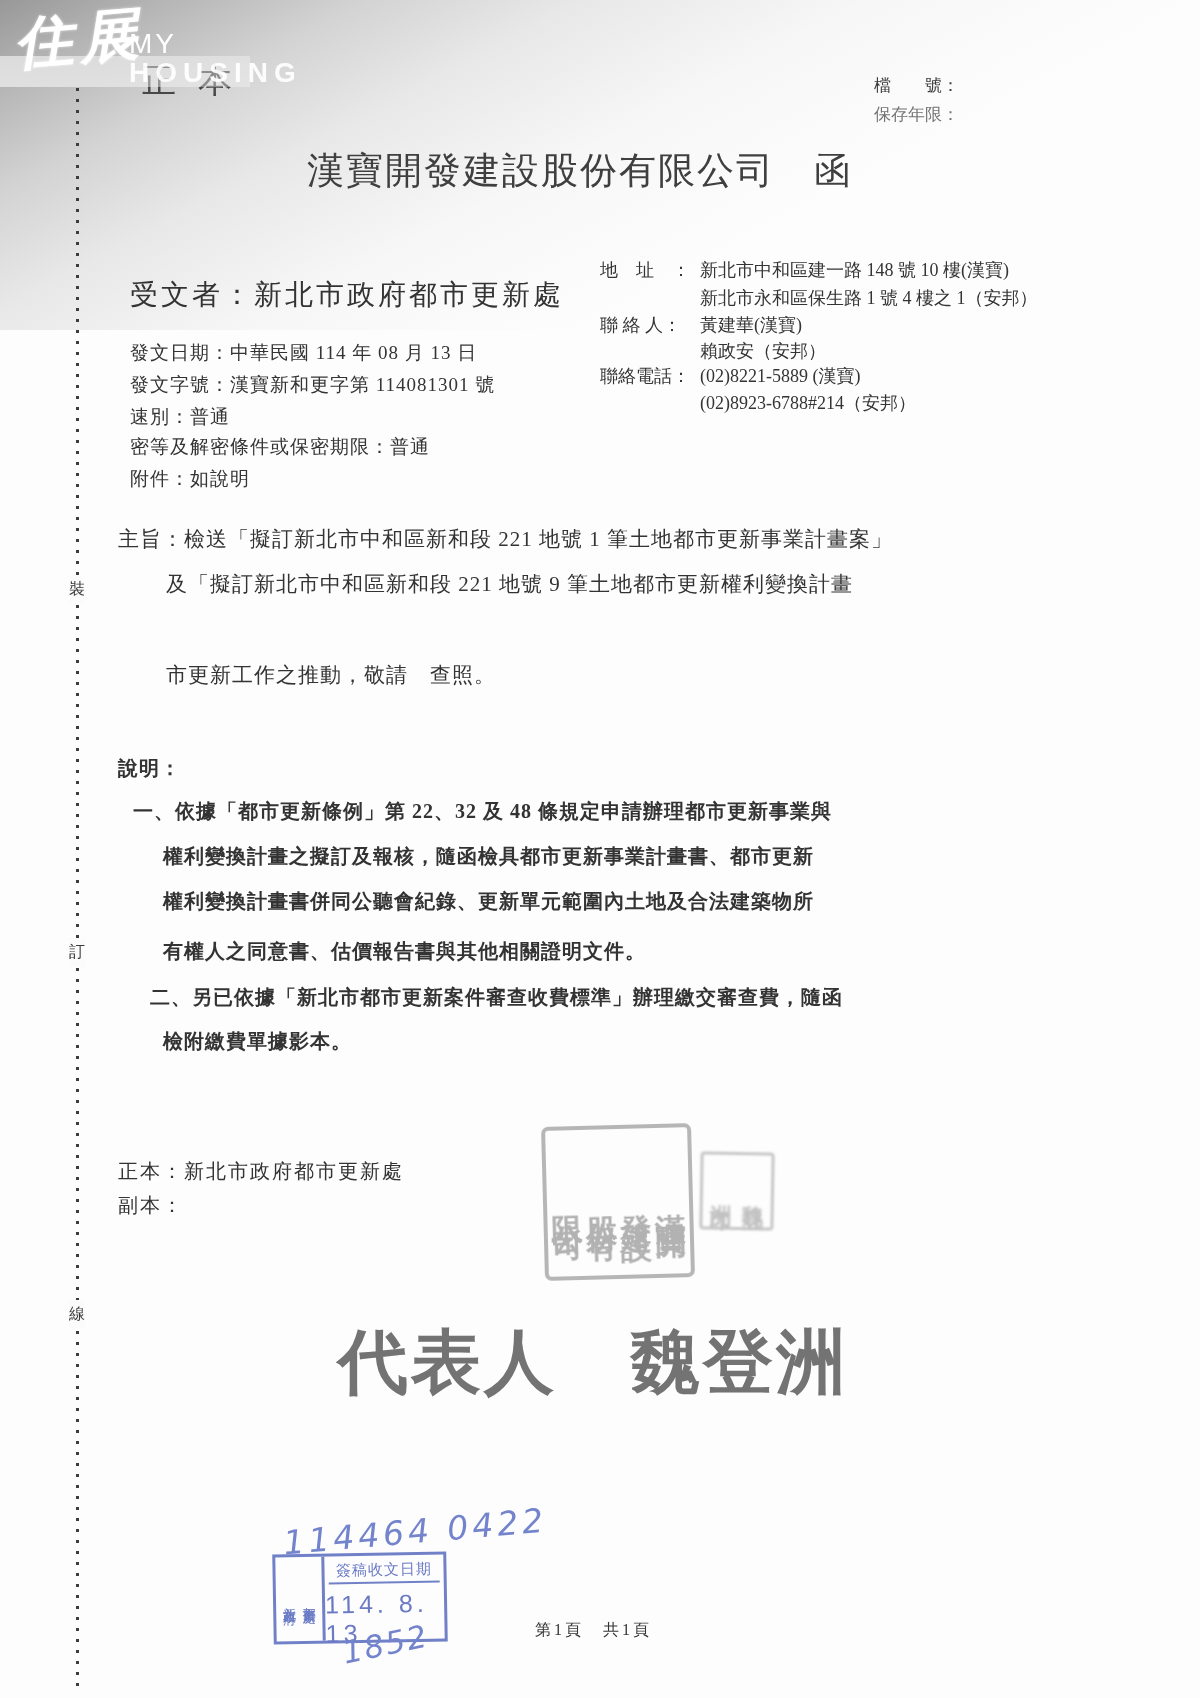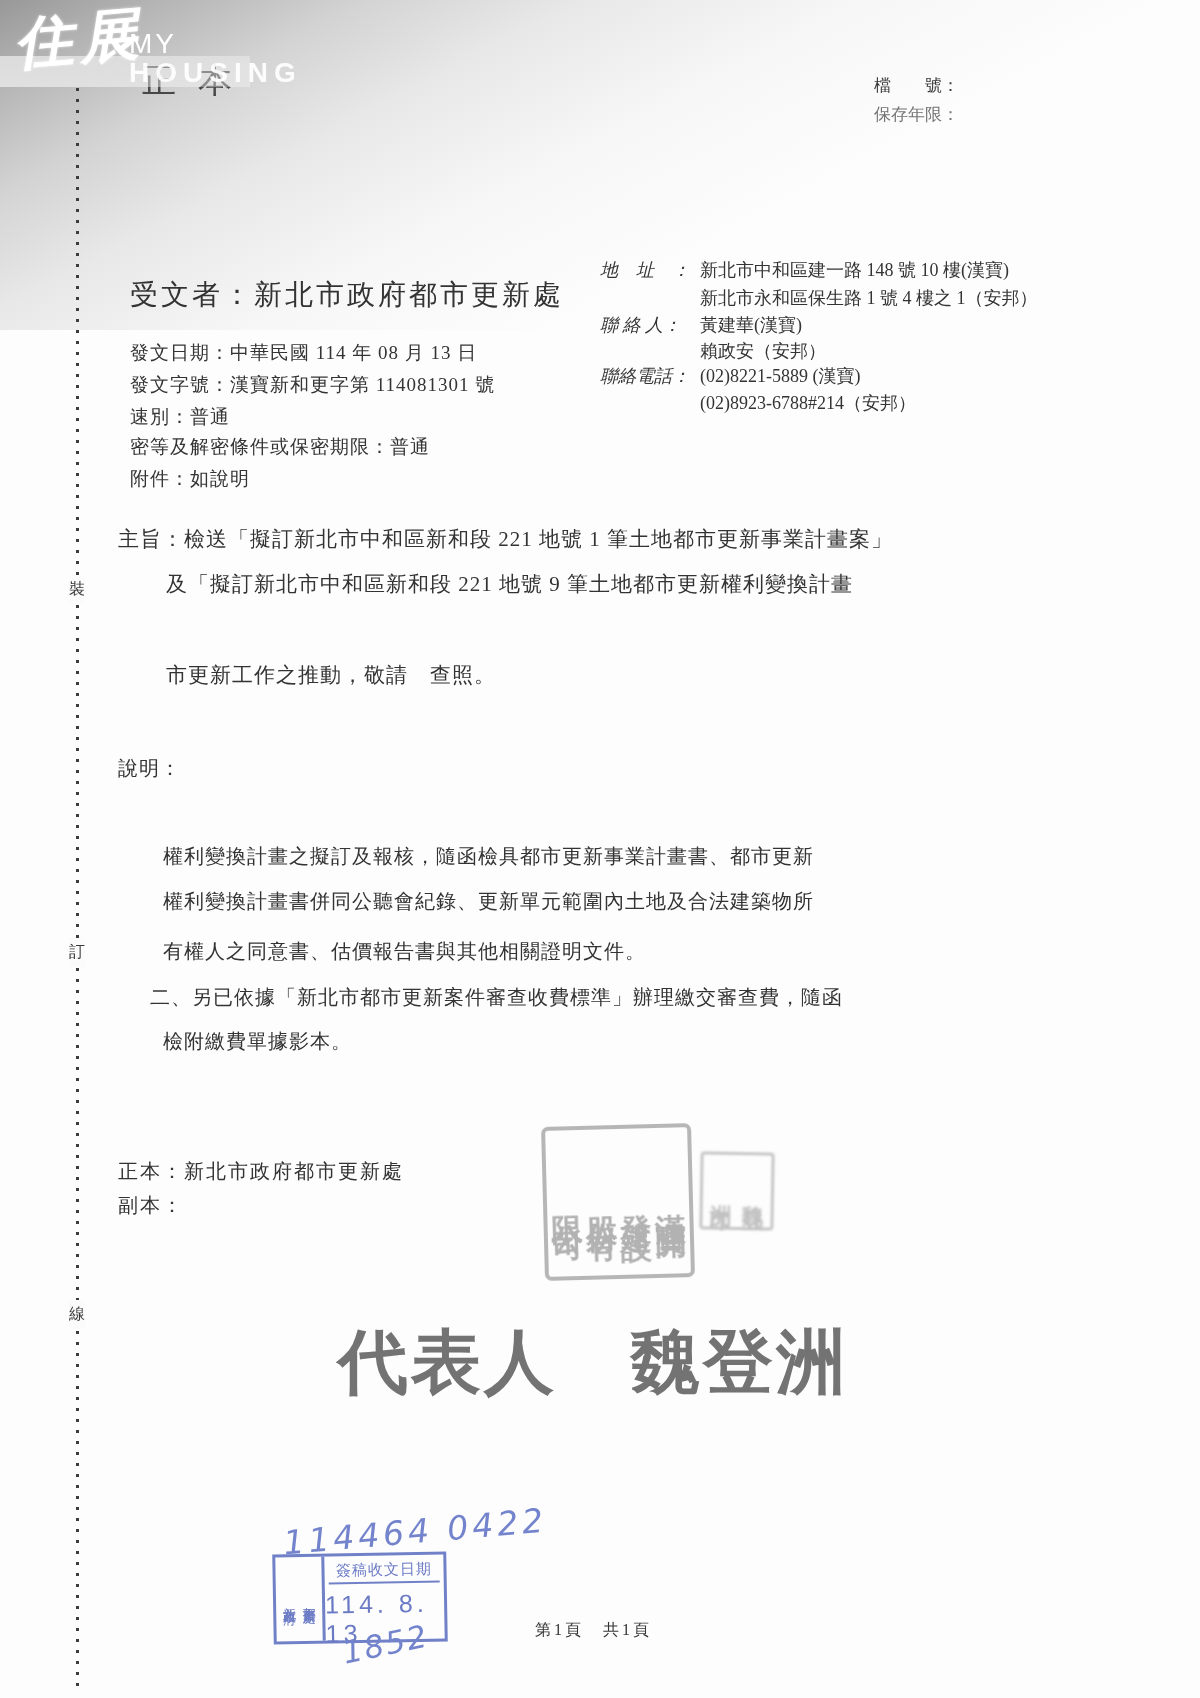--- a/index.html
+++ b/index.html
@@ -25,28 +25,28 @@
   .wm-housing{position:absolute;left:129px;top:57px;z-index:4;color:rgba(255,255,255,.92);
     font-family:"Liberation Sans", sans-serif;font-weight:bold;font-size:28px;letter-spacing:6px;}
   .copy-label{position:absolute;left:142px;top:58px;z-index:2;font-size:34px;color:#474747;letter-spacing:22px;}
 
   .abs{position:absolute;z-index:2;}
   .file-no{left:874px;top:74px;font-size:17px;color:#3a3a3a;}
   .retention{left:874px;top:103px;font-size:17px;color:#737373;}
   .doc-title{left:307px;top:146px;font-size:37px;letter-spacing:2px;color:#3f3f3f;}
 
   .info-row{left:600px;font-size:18px;color:#343434;white-space:nowrap;}
-  .info-label{display:inline-block;width:100px;font-style:italic;}
+  .info-label{display:inline-block;width:100px;}
   .info-value{display:inline-block;margin-top:36px;}
 
   .recipient{left:130px;top:276px;font-size:28px;letter-spacing:3px;color:#333;}
   .meta{left:130px;font-size:19px;letter-spacing:1px;color:#343434;}
 
   .subj{font-size:21px;letter-spacing:1px;color:#333;white-space:nowrap;text-align:right;}
-  .expl{font-size:20px;letter-spacing:1px;color:#333;white-space:nowrap;}
+  .expl{font-size:20px;letter-spacing:1px;color:#333;white-space:nowrap;font-weight:bold;}
   .dist{left:118px;font-size:20px;letter-spacing:2px;color:#333;}
 
   
   .seal-large{
     left:543px;top:1125px;width:138px;height:142px;z-index:2;
     border:4px solid #a5a5a5;border-radius:7px;transform:rotate(-1.5deg);
     display:flex;flex-direction:row-reverse;justify-content:space-around;align-items:center;
     filter:blur(0.7px);opacity:.8;padding:2px;
   }
   .seal-col{writing-mode:vertical-rl;text-orientation:upright;font-size:31px;line-height:1.0;
@@ -94,20 +94,21 @@
 
   <div class="copy-label abs">正本</div>
   <div class="wm-band"></div>
   <div class="wm-cn">住展</div>
   <div class="wm-my">MY</div>
   <div class="wm-housing">HOUSING</div>
 
   <div class="abs file-no">檔　　號：</div>
   <div class="abs retention">保存年限：</div>
 
+  <div class="abs doc-title">漢寶開發建設股份有限公司　函</div>
 
   <div class="abs info-row" style="top:222px">
     <span class="info-label">地　址　：</span><span class="info-value">新北市中和區建一路 148 號 10 樓(漢寶)</span>
   </div>
   <div class="abs info-row" style="top:250px">
     <span class="info-label"></span><span class="info-value">新北市永和區保生路 1 號 4 樓之 1（安邦）</span>
   </div>
   <div class="abs info-row" style="top:277px">
     <span class="info-label">聯 絡 人：</span><span class="info-value">黃建華(漢寶)</span>
   </div>
@@ -126,20 +127,21 @@
   <div class="abs meta" style="top:372px">發文字號：漢寶新和更字第 114081301 號</div>
   <div class="abs meta" style="top:404px">速別：普通</div>
   <div class="abs meta" style="top:434px">密等及解密條件或保密期限：普通</div>
   <div class="abs meta" style="top:466px">附件：如說明</div>
 
   <div class="abs subj" style="left:118px;top:525px">主旨：檢送「擬訂新北市中和區新和段 221 地號 1 筆土地都市更新事業計畫案」</div>
   <div class="abs subj" style="left:166px;top:570px">及「擬訂新北市中和區新和段 221 地號 9 筆土地都市更新權利變換計畫</div>
   <div class="abs subj" style="left:166px;top:661px">市更新工作之推動，敬請　查照。</div>
 
   <div class="abs expl" style="left:118px;top:755px">說明：</div>
+  <div class="abs expl" style="left:133px;top:798px">一、依據「都市更新條例」第 22、32 及 48 條規定申請辦理都市更新事業與</div>
   <div class="abs expl" style="left:163px;top:843px">權利變換計畫之擬訂及報核，隨函檢具都市更新事業計畫書、都市更新</div>
   <div class="abs expl" style="left:163px;top:888px">權利變換計畫書併同公聽會紀錄、更新單元範圍內土地及合法建築物所</div>
   <div class="abs expl" style="left:163px;top:938px">有權人之同意書、估價報告書與其他相關證明文件。</div>
   <div class="abs expl" style="left:150px;top:984px">二、另已依據「新北市都市更新案件審查收費標準」辦理繳交審查費，隨函</div>
   <div class="abs expl" style="left:163px;top:1028px">檢附繳費單據影本。</div>
 
   <div class="abs dist" style="top:1158px">正本：新北市政府都市更新處</div>
   <div class="abs dist" style="top:1192px">副本：</div>
 
   <div class="abs seal-large">

